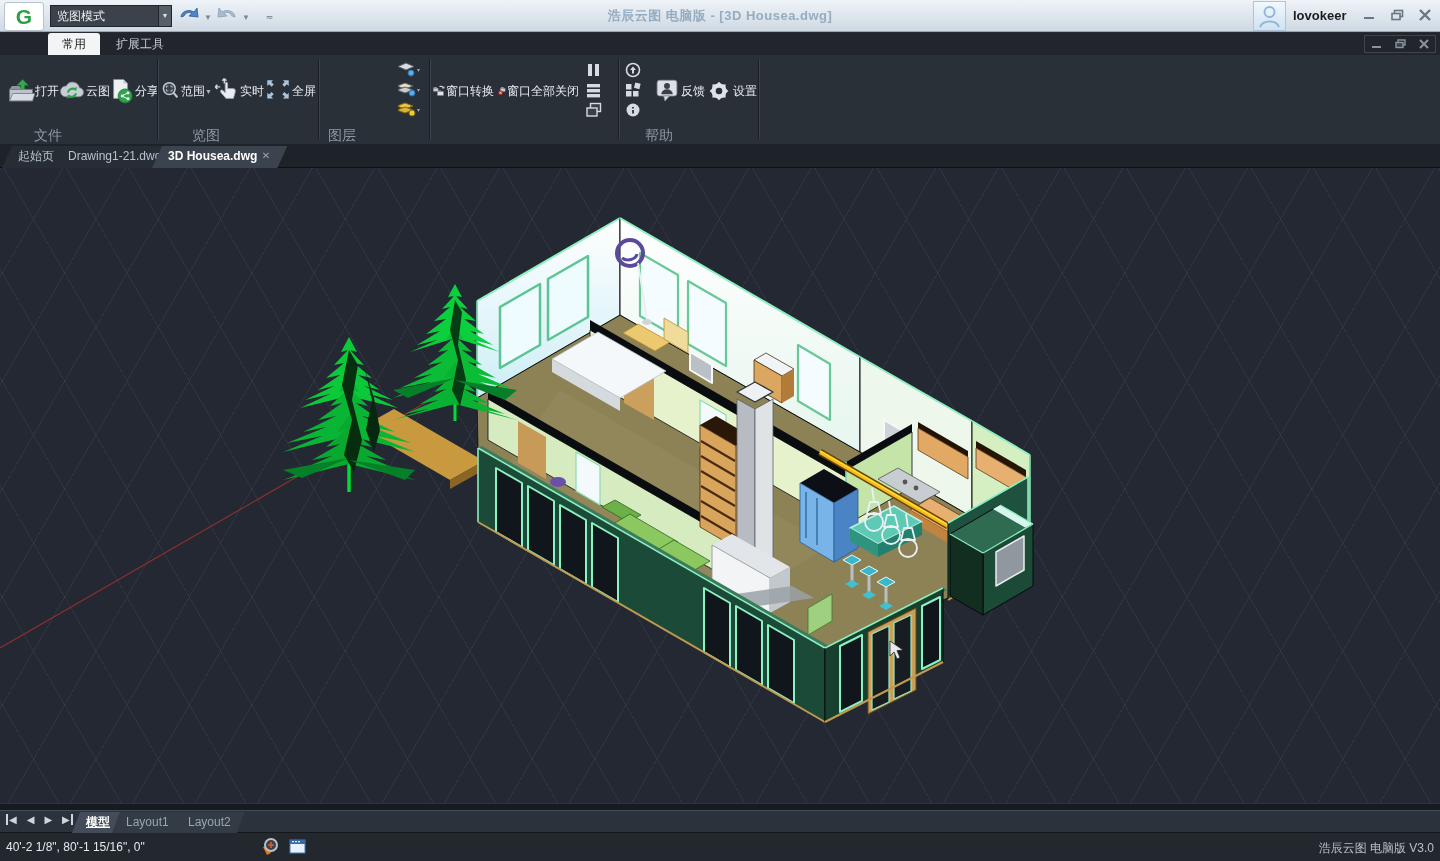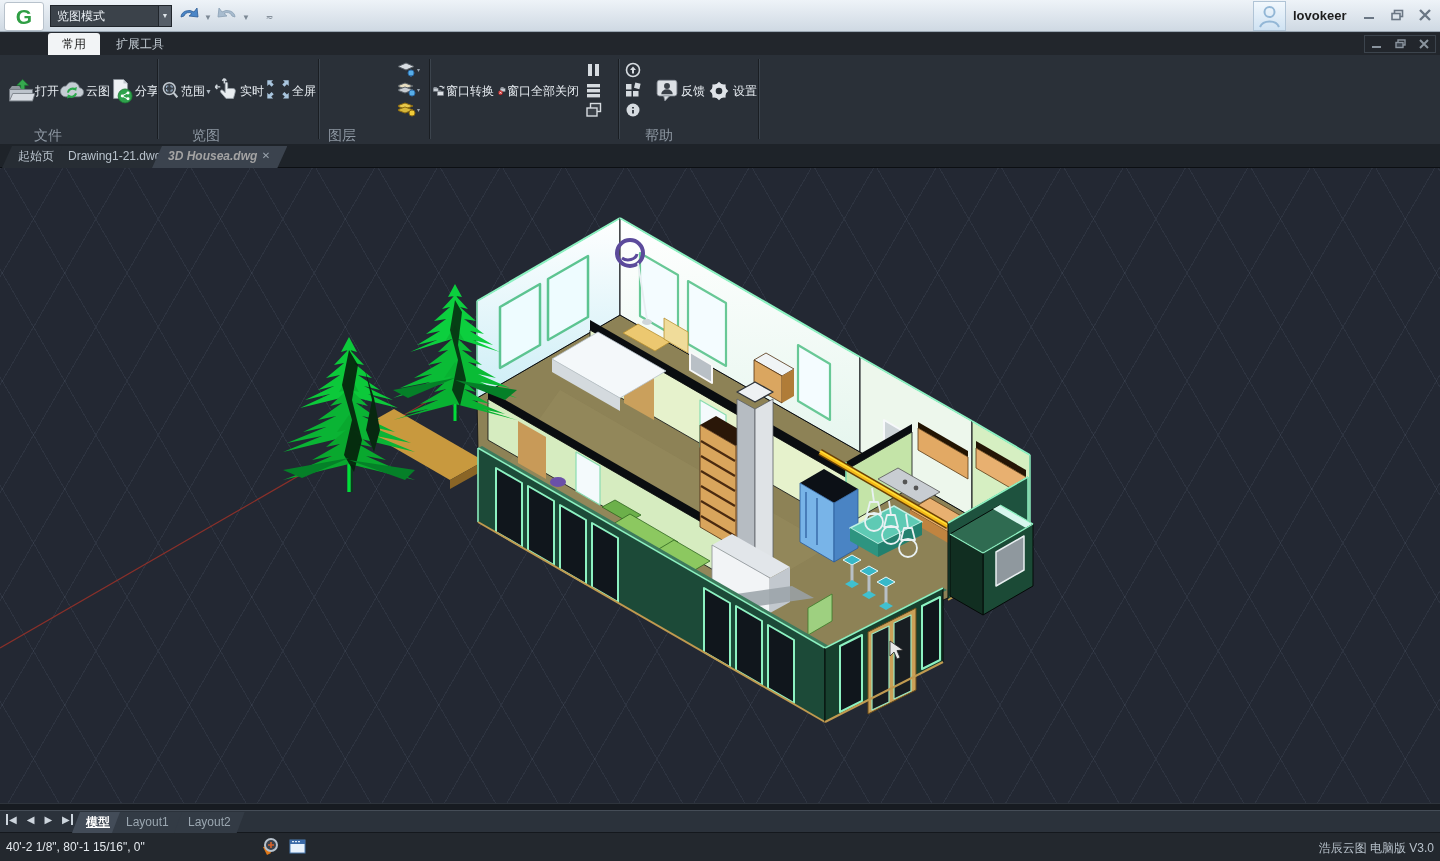--- a/index.html
+++ b/index.html
@@ -47,21 +47,21 @@
   .smbtn .scaret { font-size:6px; color:#9aa4ae; margin-left:1px; }
   .rib-winbtns { position:absolute; right:4px; top:4px; width:72px; height:18px;
     border:1px solid #3c444d; display:flex; align-items:center; justify-content:space-around; }
 
   
   .doctabs { position:absolute; left:0; top:144px; width:1440px; height:24px; background:#1e2329;
     border-bottom:1px solid #0c0f13; }
   .dtab { position:absolute; top:2px; height:22px; line-height:21px; font-size:12px; color:#b9c3cd;
     padding:0 16px; clip-path:polygon(10px 0, 100% 0, calc(100% - 10px) 100%, 0 100%);
     background:#272d34; }
-  .dtab.active { background:#3b434e; color:#a3a3a3; font-weight:bold;font-style:italic; }
+  .dtab.active { background:#3b434e; color:#ffffff; font-weight:bold; }
   .dclose { position:absolute; left:260px; top:6px; width:12px; height:12px; color:#9aa4ae;
     font-size:10px; line-height:12px; text-align:center; }
 
   
   .canvas { position:absolute; left:0; top:168px; width:1440px; height:642px; background:#232833;
     background-image:
       repeating-linear-gradient(60deg, rgba(135,150,175,0.10) 0px, rgba(135,150,175,0.10) 1px, transparent 1px, transparent 54px),
       repeating-linear-gradient(120deg, rgba(135,150,175,0.10) 0px, rgba(135,150,175,0.10) 1px, transparent 1px, transparent 54px); }
   .canvas svg { position:absolute; left:0; top:0; }
   .canvas-bottom-strip { position:absolute; left:0; bottom:0; width:1440px; height:7px; background:#171b21;
@@ -98,20 +98,21 @@
       <span class="caret">▼</span>
       <span>
         <svg width="22" height="18" viewBox="0 0 22 18">
           <path d="M19,11 a8,7 0 0 0 -13,-5 l-3,-4 -1,9 9,-1 -3,-2.5 a5,4.5 0 0 1 8,2.5 z" fill="#a8bccf" stroke="#8aa0b4" stroke-width="0.8"></path>
         </svg></span>
       <span class="caret">▼</span>
       <span style="width:10px"></span>
       <span style="color:#6c7884;font-size:9px;">
         ≂</span>
     </div>
+    <div class="title-text">浩辰云图 电脑版 - [3D Housea.dwg]</div>
     <div class="avatar">
       <svg width="31" height="28" viewBox="0 0 31 28">
         <circle cx="15.5" cy="10" r="5" fill="none" stroke="#93b7d6" stroke-width="2"></circle>
         <path d="M6,25 a10,8 0 0 1 19,0" fill="none" stroke="#93b7d6" stroke-width="2"></path>
       </svg>
     </div>
     <div class="username">lovokeer</div>
     <div class="winbtns">
       <span class="wb">
         <svg width="12" height="12">

